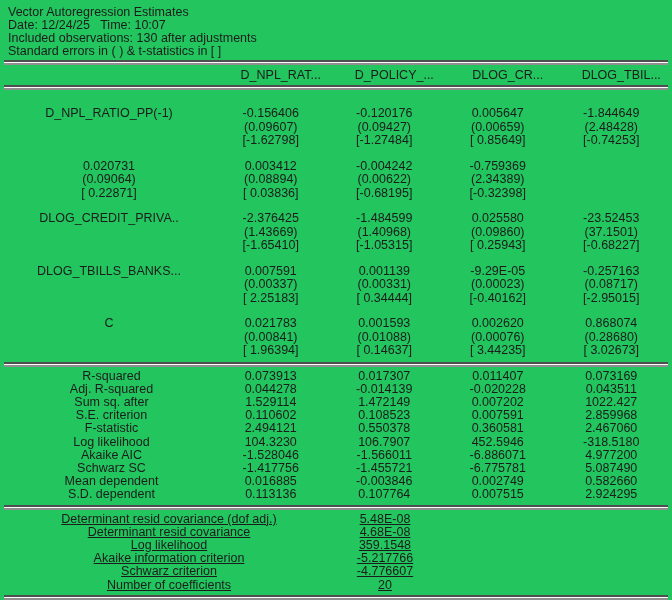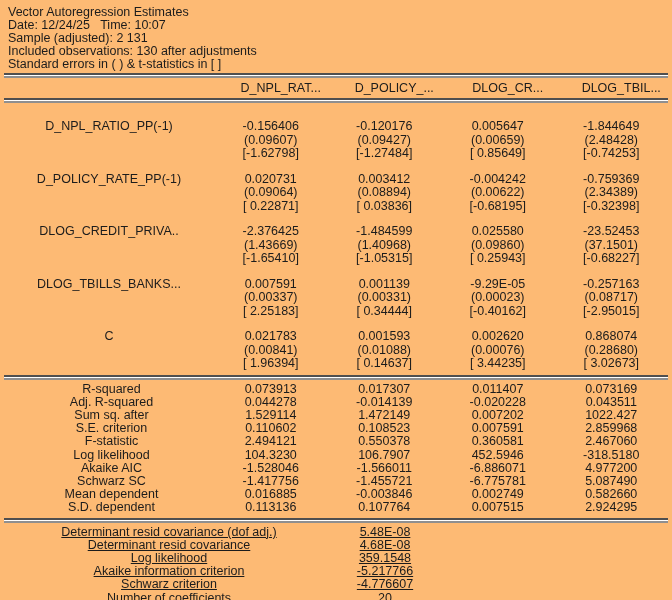--- a/index.html
+++ b/index.html
@@ -1,18 +1,18 @@
 <!DOCTYPE html>
 <html><head>
 <meta charset="utf-8">
 <style>
   html,body{margin:0;padding:0;background:#ffffff;}
   .page{
     width:672px;height:600px;box-sizing:border-box;
-    background:#fdba74;color:#1c1c1c;
+    background:#22c55e;color:#1c1c1c;
     font-family:"Liberation Sans","DejaVu Sans",sans-serif;
     font-size:12.5px;padding:4px 4px 0 4px;overflow:hidden;
   }
   .hdr{padding:2px 0 2px 4px;}
   .hdr div{line-height:13px;white-space:pre;}
   .rule{height:1px;background:#ffffff;border-top:2px solid #4f4f4f;border-bottom:2px solid #8f8f8f;}
   .grid{display:grid;grid-template-columns:210px 1fr 1fr 1fr 1fr;}
   .cell{text-align:center;white-space:pre;}
   .colheads{padding:3px 0 3px 0;line-height:14px;gap:20px;}
   .coefsec{padding:17px 0 4px 0;}
@@ -25,21 +25,20 @@
   .sum-row{display:grid;grid-template-columns:325px 112px 1fr;line-height:13.2px;}
 </style>
 </head>
 <body>
 
 <div class="page">
 
   <div class="hdr">
     <div>Vector Autoregression Estimates</div>
     <div>Date: 12/24/25   Time: 10:07</div>
-    <div>Sample (adjusted): 2 131</div>
     <div>Included observations: 130 after adjustments</div>
     <div>Standard errors in ( ) &amp; t-statistics in [ ]</div>
   </div>
 
   <div class="rule"></div>
 
   <div class="grid colheads" id="colheads">
       <div class="cell"></div>
       <div class="cell">D_NPL_RAT...</div>
       <div class="cell">D_POLICY_...</div>
@@ -51,21 +50,20 @@
 
   <div class="coefsec" id="coefsec">
       <div class="grid coef-block">
         <div class="cell">D_NPL_RATIO_PP(-1)</div>
         <div class="cell"><div class="ln">-0.156406</div><div class="ln">(0.09607)</div><div class="ln">[-1.62798]</div></div>
         <div class="cell"><div class="ln">-0.120176</div><div class="ln">(0.09427)</div><div class="ln">[-1.27484]</div></div>
         <div class="cell"><div class="ln">0.005647</div><div class="ln">(0.00659)</div><div class="ln">[ 0.85649]</div></div>
         <div class="cell"><div class="ln">-1.844649</div><div class="ln">(2.48428)</div><div class="ln">[-0.74253]</div></div>
       </div>
       <div class="grid coef-block">
-        <div class="cell">D_POLICY_RATE_PP(-1)</div>
         <div class="cell"><div class="ln">0.020731</div><div class="ln">(0.09064)</div><div class="ln">[ 0.22871]</div></div>
         <div class="cell"><div class="ln">0.003412</div><div class="ln">(0.08894)</div><div class="ln">[ 0.03836]</div></div>
         <div class="cell"><div class="ln">-0.004242</div><div class="ln">(0.00622)</div><div class="ln">[-0.68195]</div></div>
         <div class="cell"><div class="ln">-0.759369</div><div class="ln">(2.34389)</div><div class="ln">[-0.32398]</div></div>
       </div>
       <div class="grid coef-block">
         <div class="cell">DLOG_CREDIT_PRIVA..</div>
         <div class="cell"><div class="ln">-2.376425</div><div class="ln">(1.43669)</div><div class="ln">[-1.65410]</div></div>
         <div class="cell"><div class="ln">-1.484599</div><div class="ln">(1.40968)</div><div class="ln">[-1.05315]</div></div>
         <div class="cell"><div class="ln">0.025580</div><div class="ln">(0.09860)</div><div class="ln">[ 0.25943]</div></div>

